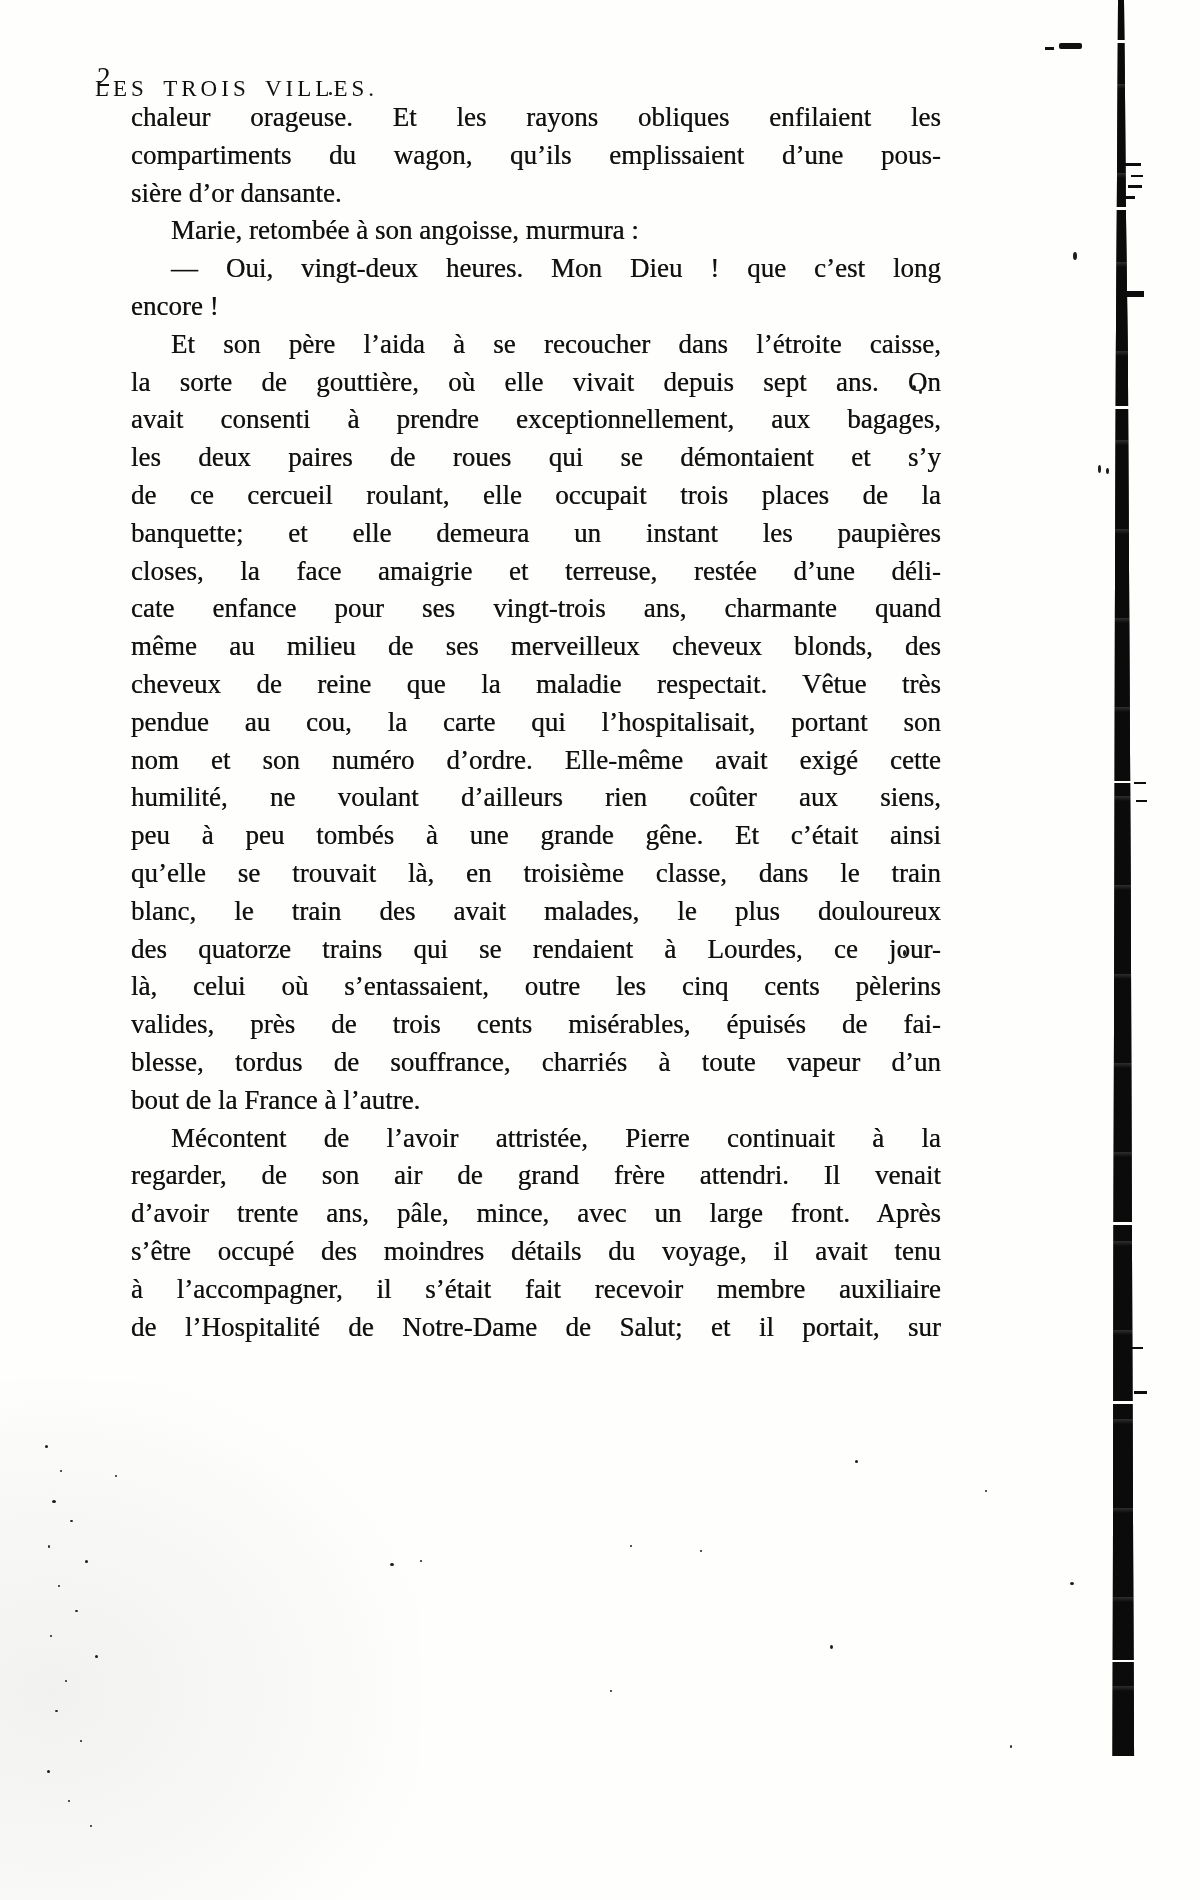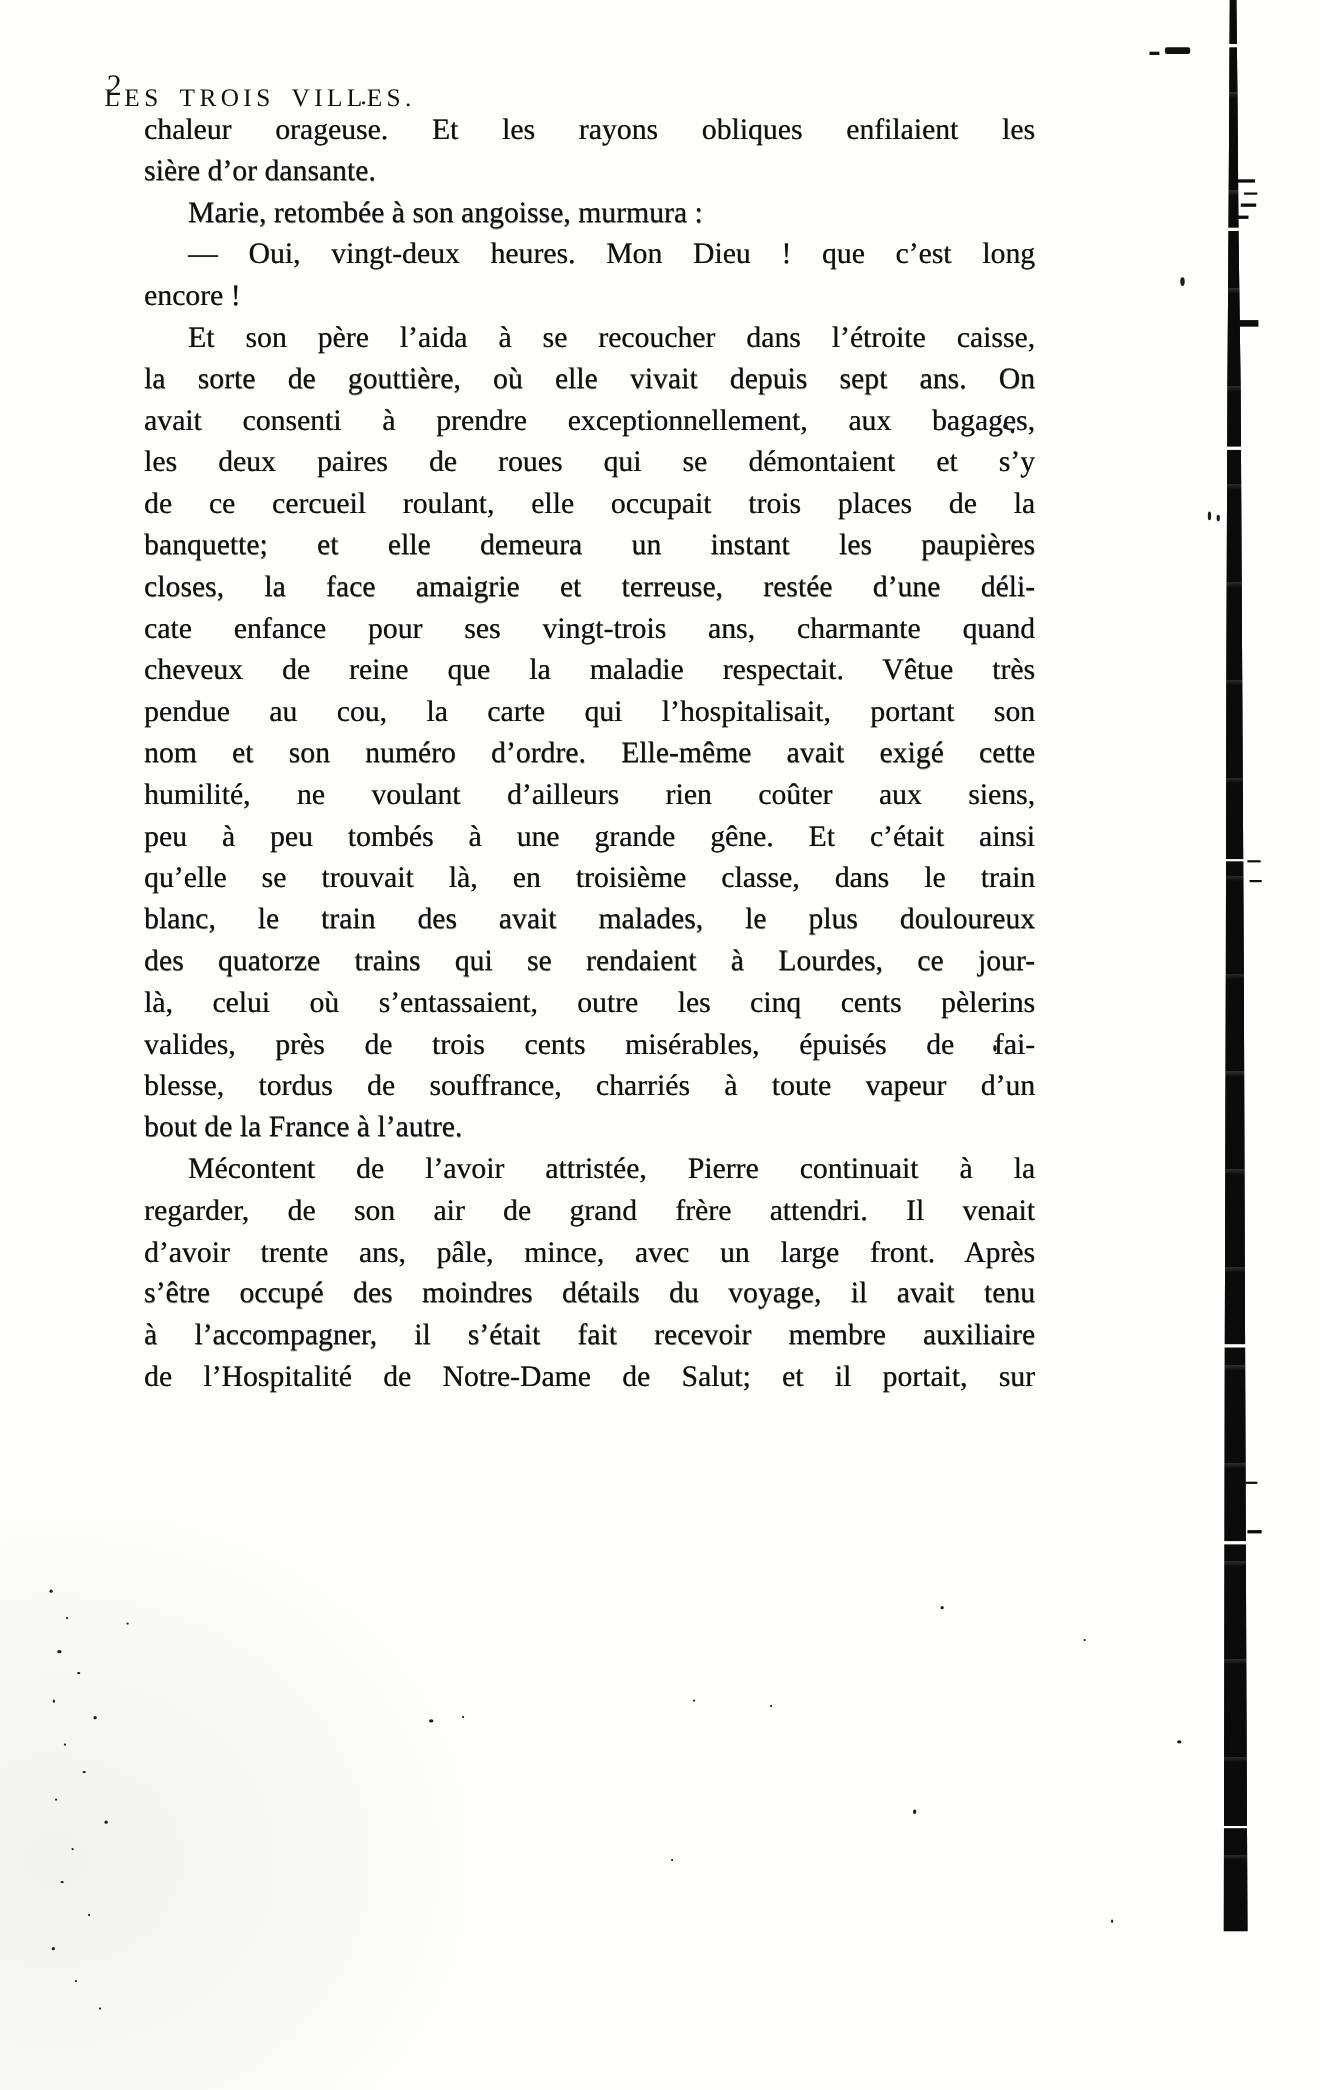--- a/index.html
+++ b/index.html
@@ -54,32 +54,34 @@
 
   <div class="haze"></div>
 
   <div class="header">
     <div class="page-number">2</div>
     <div class="running-title">LES TROIS VILLES.</div>
   </div>
 
   <div class="body-text">
       <div class="line">chaleur orageuse. Et les rayons obliques enfilaient les</div>
+      <div class="line">compartiments du wagon, qu’ils emplissaient d’une pous-</div>
       <div class="line no-fill">sière d’or dansante.</div>
       <div class="line indent no-fill">Marie, retombée à son angoisse, murmura :</div>
       <div class="line indent">— Oui, vingt-deux heures. Mon Dieu ! que c’est long</div>
       <div class="line no-fill">encore !</div>
       <div class="line indent">Et son père l’aida à se recoucher dans l’étroite caisse,</div>
       <div class="line">la sorte de gouttière, où elle vivait depuis sept ans. On</div>
       <div class="line">avait consenti à prendre exceptionnellement, aux bagages,</div>
       <div class="line">les deux paires de roues qui se démontaient et s’y</div>
       <div class="line">de ce cercueil roulant, elle occupait trois places de la</div>
       <div class="line">banquette; et elle demeura un instant les paupières</div>
       <div class="line">closes, la face amaigrie et terreuse, restée d’une déli-</div>
       <div class="line">cate enfance pour ses vingt-trois ans, charmante quand</div>
+      <div class="line">même au milieu de ses merveilleux cheveux blonds, des</div>
       <div class="line">cheveux de reine que la maladie respectait. Vêtue très</div>
       <div class="line">pendue au cou, la carte qui l’hospitalisait, portant son</div>
       <div class="line">nom et son numéro d’ordre. Elle-même avait exigé cette</div>
       <div class="line">humilité, ne voulant d’ailleurs rien coûter aux siens,</div>
       <div class="line">peu à peu tombés à une grande gêne. Et c’était ainsi</div>
       <div class="line">qu’elle se trouvait là, en troisième classe, dans le train</div>
       <div class="line">blanc, le train des avait malades, le plus douloureux</div>
       <div class="line">des quatorze trains qui se rendaient à Lourdes, ce jour-</div>
       <div class="line">là, celui où s’entassaient, outre les cinq cents pèlerins</div>
       <div class="line">valides, près de trois cents misérables, épuisés de fai-</div>

